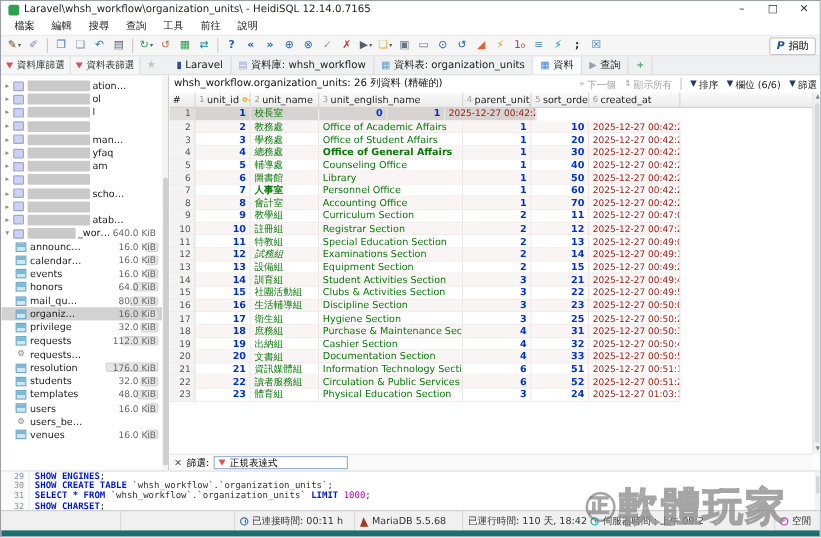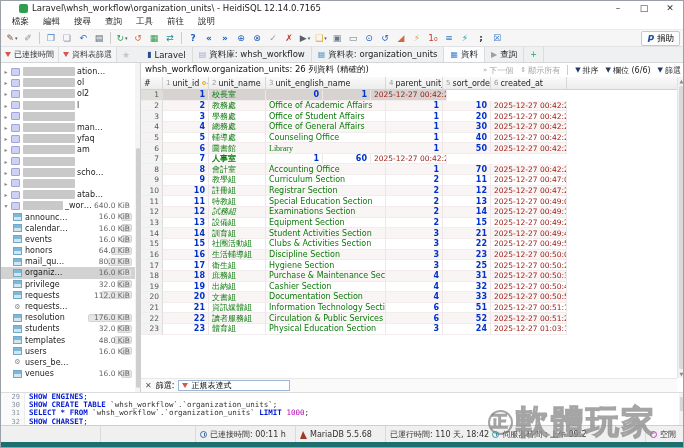--- a/index.html
+++ b/index.html
@@ -1,19 +1,19 @@
 <!DOCTYPE html>
 <html><head>
 <meta charset="utf-8">
 <style>
   *{box-sizing:border-box;margin:0;padding:0}
   html,body{width:684px;height:448px;overflow:hidden;font-family:"DejaVu Sans","Liberation Sans",sans-serif;}
   .window{position:relative;width:684px;height:448px;background:#fff;border:1px solid #9aa0a6;overflow:hidden}
   
-  .titlebar{height:14px;display:flex;align-items:center;background:#fff;padding-left:18px}
+  .titlebar{height:14px;display:flex;align-items:center;background:#fff;padding-left:6px}
   .app-icon{width:9px;height:9px;background:#2e9e4f;border-radius:2px;margin-right:4px;flex:0 0 auto}
   .title{flex:1;color:#1c1c1c;font-size:8.5px;white-space:nowrap;overflow:hidden}
   .win-btn{width:26px;text-align:center;font-size:9px;color:#333;line-height:14px}
   
   .menubar{height:14px;display:flex;align-items:center;font-size:8.5px;background:#fff;padding-left:4px;color:#222}
   .menu-item{padding:0 7px}
   
   .toolbar{height:18px;display:flex;align-items:center;background:#f6f6f6;border-top:1px solid #ececec;border-bottom:1px solid #e2e2e2;padding-left:3px;position:relative}
   .tb-btn{height:15px;min-width:14px;display:flex;align-items:center;justify-content:center;font-size:9px;margin:0 1px;border-radius:2px}
   .tb-sep{width:1px;height:12px;background:#ccc;margin:0 3px}
@@ -227,21 +227,21 @@
       <span class="donate">
       <span class="pp">P</span>
       <span>捐助</span>
     </span>
   </div>
 
   <div class="tabbar">
     <div class="filter-tabs" id="filtertabs">
         <span class="ftab">
           <span class="funnel"></span>
-          <span>已連接時間</span>
+          <span>資料庫篩選</span>
         </span>
         <span class="ftab">
           <span class="funnel"></span>
           <span>資料表篩選</span>
         </span>
         <span class="star">★</span>
       </div>
     <div class="session-tabs" id="sessiontabs">
         <span class="stab">
           <span class="tab-ic" style="color: rgb(39, 75, 141);">▮</span>
@@ -276,26 +276,20 @@
             <span class="arrow">▸</span>
             <span class="dbicon"></span>
             <span class="redact" style="width: 52px;"></span>
             <span>ation…</span>
           </div>
           <div class="trow">
             <span class="arrow">▸</span>
             <span class="dbicon"></span>
             <span class="redact" style="width: 52px;"></span>
             <span>ol</span>
-          </div>
-          <div class="trow">
-            <span class="arrow">▸</span>
-            <span class="dbicon"></span>
-            <span class="redact" style="width: 52px;"></span>
-            <span>ol2</span>
           </div>
           <div class="trow">
             <span class="arrow">▸</span>
             <span class="dbicon"></span>
             <span class="redact" style="width: 52px;"></span>
             <span>l</span>
           </div>
           <div class="trow">
             <span class="arrow">▸</span>
             <span class="dbicon"></span>
@@ -537,47 +531,48 @@
               <div class="gc cgreen" style="width: 57px; flex: 0 0 auto;">學務處</div>
               <div class="gc cgreen" style="width: 120px; flex: 0 0 auto;">Office of Student Affairs</div>
               <div class="gc ra cblue" style="width: 57px; flex: 0 0 auto;">1</div>
               <div class="gc ra cblue" style="width: 48px; flex: 0 0 auto;">20</div>
               <div class="gc cdate" style="width: 76px; flex: 0 0 auto;">2025-12-27 00:42:29</div>
             </div>
             <div class="grow alt">
               <div class="gc rn" style="width: 22px; flex: 0 0 auto;">4</div>
               <div class="gc ra cblue" style="width: 46px; flex: 0 0 auto;">4</div>
               <div class="gc cgreen" style="width: 57px; flex: 0 0 auto;">總務處</div>
-              <div class="gc cgreen" style="width: 120px; flex: 0 0 auto;">Office of General Affairs</div>
+              <div class="gc cgreen" style="width: 120px; flex: 0 0 auto; font-weight: bold;">Office of General Affairs</div>
               <div class="gc ra cblue" style="width: 57px; flex: 0 0 auto;">1</div>
               <div class="gc ra cblue" style="width: 48px; flex: 0 0 auto;">30</div>
               <div class="gc cdate" style="width: 76px; flex: 0 0 auto;">2025-12-27 00:42:29</div>
             </div>
             <div class="grow">
               <div class="gc rn" style="width: 22px; flex: 0 0 auto;">5</div>
               <div class="gc ra cblue" style="width: 46px; flex: 0 0 auto;">5</div>
               <div class="gc cgreen" style="width: 57px; flex: 0 0 auto;">輔導處</div>
               <div class="gc cgreen" style="width: 120px; flex: 0 0 auto;">Counseling Office</div>
               <div class="gc ra cblue" style="width: 57px; flex: 0 0 auto;">1</div>
               <div class="gc ra cblue" style="width: 48px; flex: 0 0 auto;">40</div>
               <div class="gc cdate" style="width: 76px; flex: 0 0 auto;">2025-12-27 00:42:29</div>
             </div>
             <div class="grow alt">
               <div class="gc rn" style="width: 22px; flex: 0 0 auto;">6</div>
               <div class="gc ra cblue" style="width: 46px; flex: 0 0 auto;">6</div>
               <div class="gc cgreen" style="width: 57px; flex: 0 0 auto;">圖書館</div>
-              <div class="gc cgreen" style="width: 120px; flex: 0 0 auto; font-family: Liberation Serif, serif;">Library</div>
+              <div class="gc cgreen" style="width: 120px; flex: 0 0 auto;">Library</div>
               <div class="gc ra cblue" style="width: 57px; flex: 0 0 auto;">1</div>
               <div class="gc ra cblue" style="width: 48px; flex: 0 0 auto;">50</div>
               <div class="gc cdate" style="width: 76px; flex: 0 0 auto;">2025-12-27 00:42:29</div>
             </div>
             <div class="grow">
               <div class="gc rn" style="width: 22px; flex: 0 0 auto;">7</div>
               <div class="gc ra cblue" style="width: 46px; flex: 0 0 auto;">7</div>
               <div class="gc cgreen" style="width: 57px; flex: 0 0 auto; font-weight: bold;">人事室</div>
+              <div class="gc cgreen" style="width: 120px; flex: 0 0 auto;">Personnel Office</div>
               <div class="gc ra cblue" style="width: 57px; flex: 0 0 auto;">1</div>
               <div class="gc ra cblue" style="width: 48px; flex: 0 0 auto;">60</div>
               <div class="gc cdate" style="width: 76px; flex: 0 0 auto;">2025-12-27 00:42:29</div>
             </div>
             <div class="grow alt">
               <div class="gc rn" style="width: 22px; flex: 0 0 auto;">8</div>
               <div class="gc ra cblue" style="width: 46px; flex: 0 0 auto;">8</div>
               <div class="gc cgreen" style="width: 57px; flex: 0 0 auto;">會計室</div>
               <div class="gc cgreen" style="width: 120px; flex: 0 0 auto;">Accounting Office</div>
               <div class="gc ra cblue" style="width: 57px; flex: 0 0 auto;">1</div>

